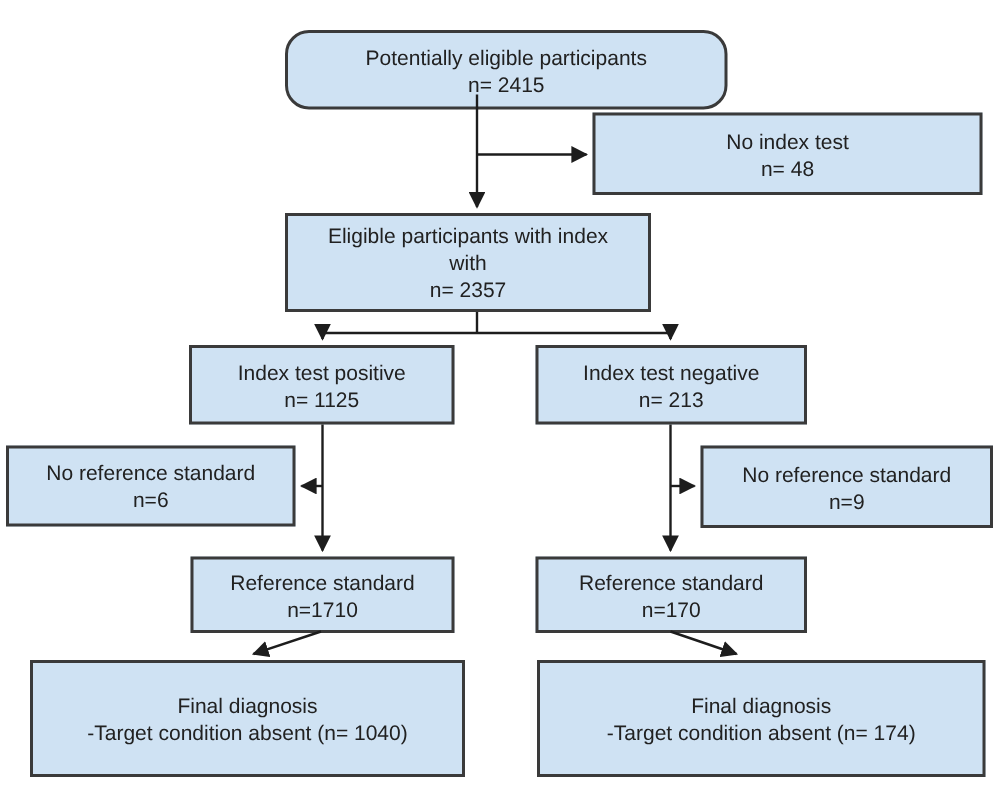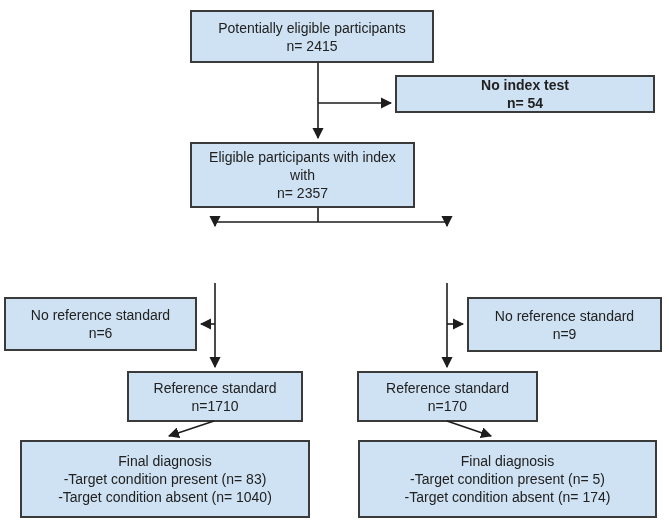--- a/index.html
+++ b/index.html
@@ -32,37 +32,45 @@
     left: 0; top: 0;
     pointer-events: none;
   }
   #connectors line { stroke: #1d1d1d; stroke-width: 1.6; }
 </style>
 </head>
 <body>
 
 <div id="canvas">
 
-  <div class="node" style="left:190px; top:10px; width:244px; height:53px;">
+  <div class="node" style="left:190px; top:20px; width:295px; height:53px;border-radius:16px;">
     <span>Potentially eligible participants</span>
     <span>n= 2415</span>
   </div>
 
-  <div class="node" style="left:395px; top:75px; width:260px; height:38px;font-weight:bold;">
+  <div class="node" style="left:395px; top:75px; width:260px; height:55px;">
     <span>No index test</span>
-    <span>n= 54</span>
+    <span>n= 48</span>
   </div>
 
-  <div class="node" style="left:190px; top:142px; width:225px; height:66px;">
+  <div class="node" style="left:190px; top:142px; width:244px; height:66px;">
     <span>Eligible participants with index</span>
     <span>with</span>
     <span>n= 2357</span>
   </div>
 
+  <div class="node" style="left:126px; top:230px; width:177px; height:53px;">
+    <span>Index test positive</span>
+    <span>n= 1125</span>
+  </div>
 
+  <div class="node" style="left:357px; top:230px; width:181px; height:53px;">
+    <span>Index test negative</span>
+    <span>n= 213</span>
+  </div>
 
   <div class="node" style="left:4px; top:297px; width:193px; height:54px;">
     <span>No reference standard</span>
     <span>n=6</span>
   </div>
 
   <div class="node" style="left:467px; top:297px; width:195px; height:55px;">
     <span>No reference standard</span>
     <span>n=9</span>
   </div>
@@ -72,27 +80,25 @@
     <span>n=1710</span>
   </div>
 
   <div class="node" style="left:357px; top:371px; width:181px; height:51px;">
     <span>Reference standard</span>
     <span>n=170</span>
   </div>
 
   <div class="node" style="left:20px; top:440px; width:290px; height:78px;">
     <span>Final diagnosis</span>
-    <span>-Target condition present (n= 83)</span>
     <span>-Target condition absent (n= 1040)</span>
   </div>
 
   <div class="node" style="left:358px; top:440px; width:299px; height:78px;">
     <span>Final diagnosis</span>
-    <span>-Target condition present (n= 5)</span>
     <span>-Target condition absent (n= 174)</span>
   </div>
 
   <svg id="connectors" width="669" height="524" viewBox="0 0 669 524">
     <defs>
       <marker id="arrow" viewBox="0 0 10 10" refX="9" refY="5" markerWidth="7" markerHeight="7" orient="auto-start-reverse">
         <path d="M0,0 L10,5 L0,10 z" fill="#1d1d1d"></path>
       </marker>
     </defs>
 

